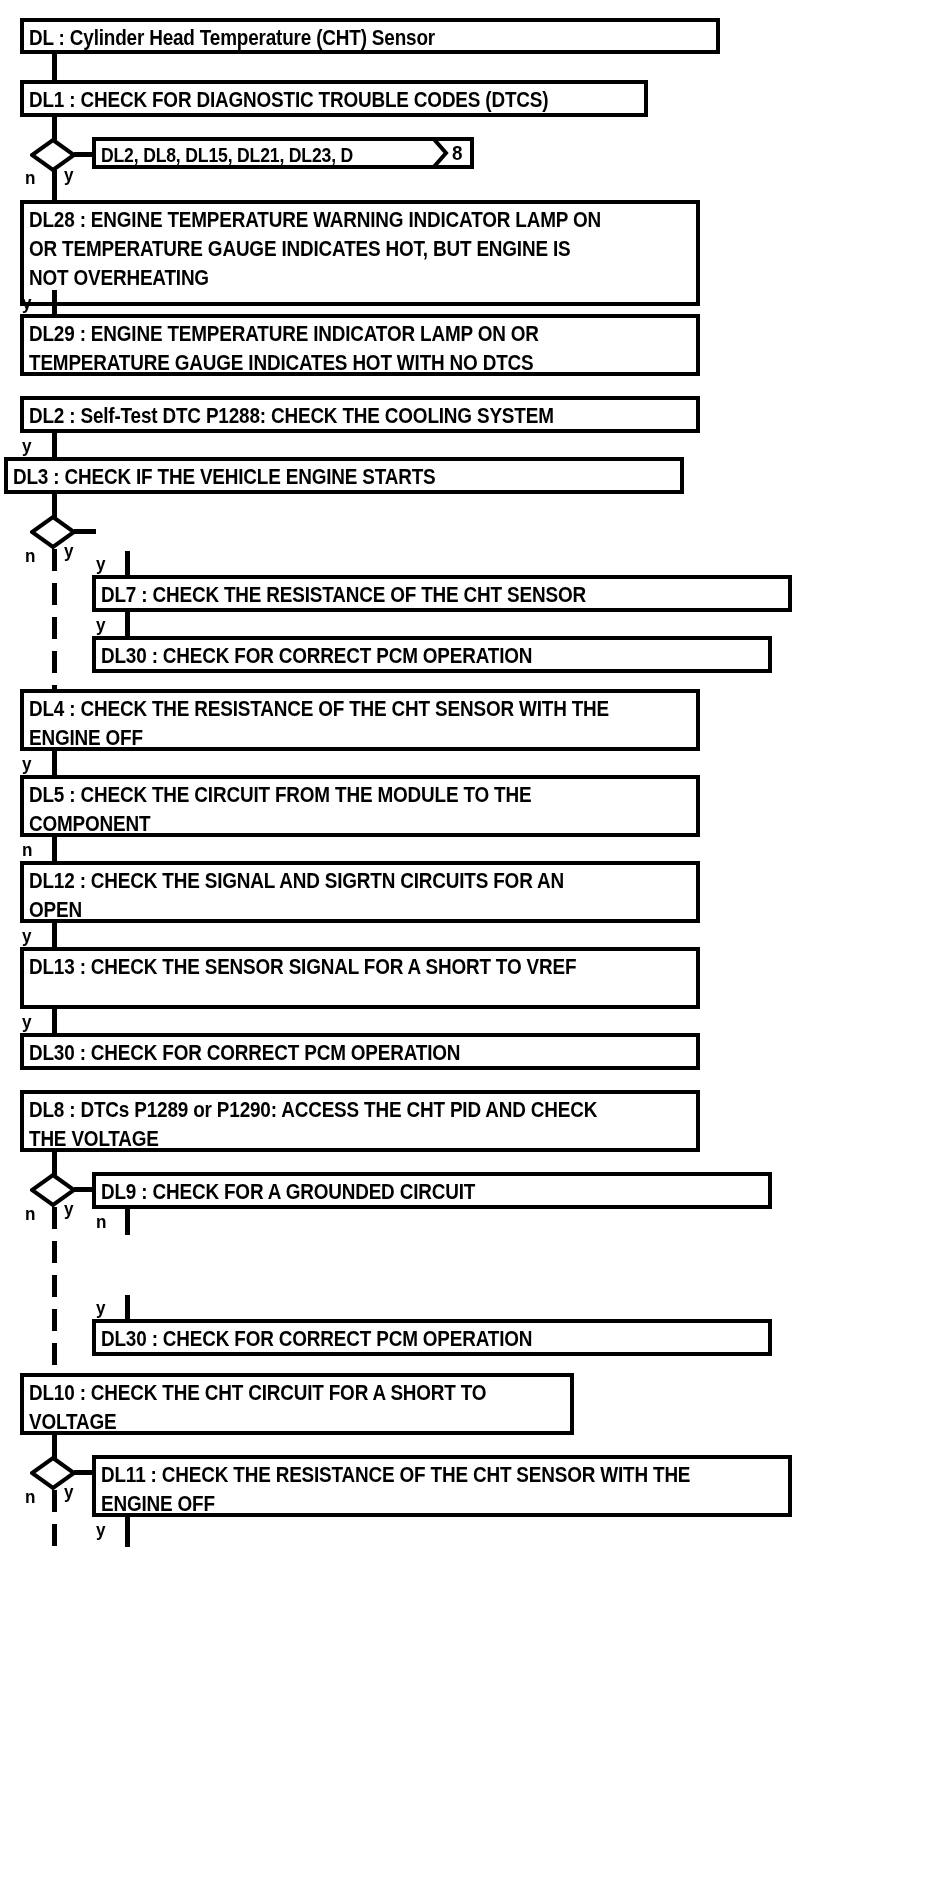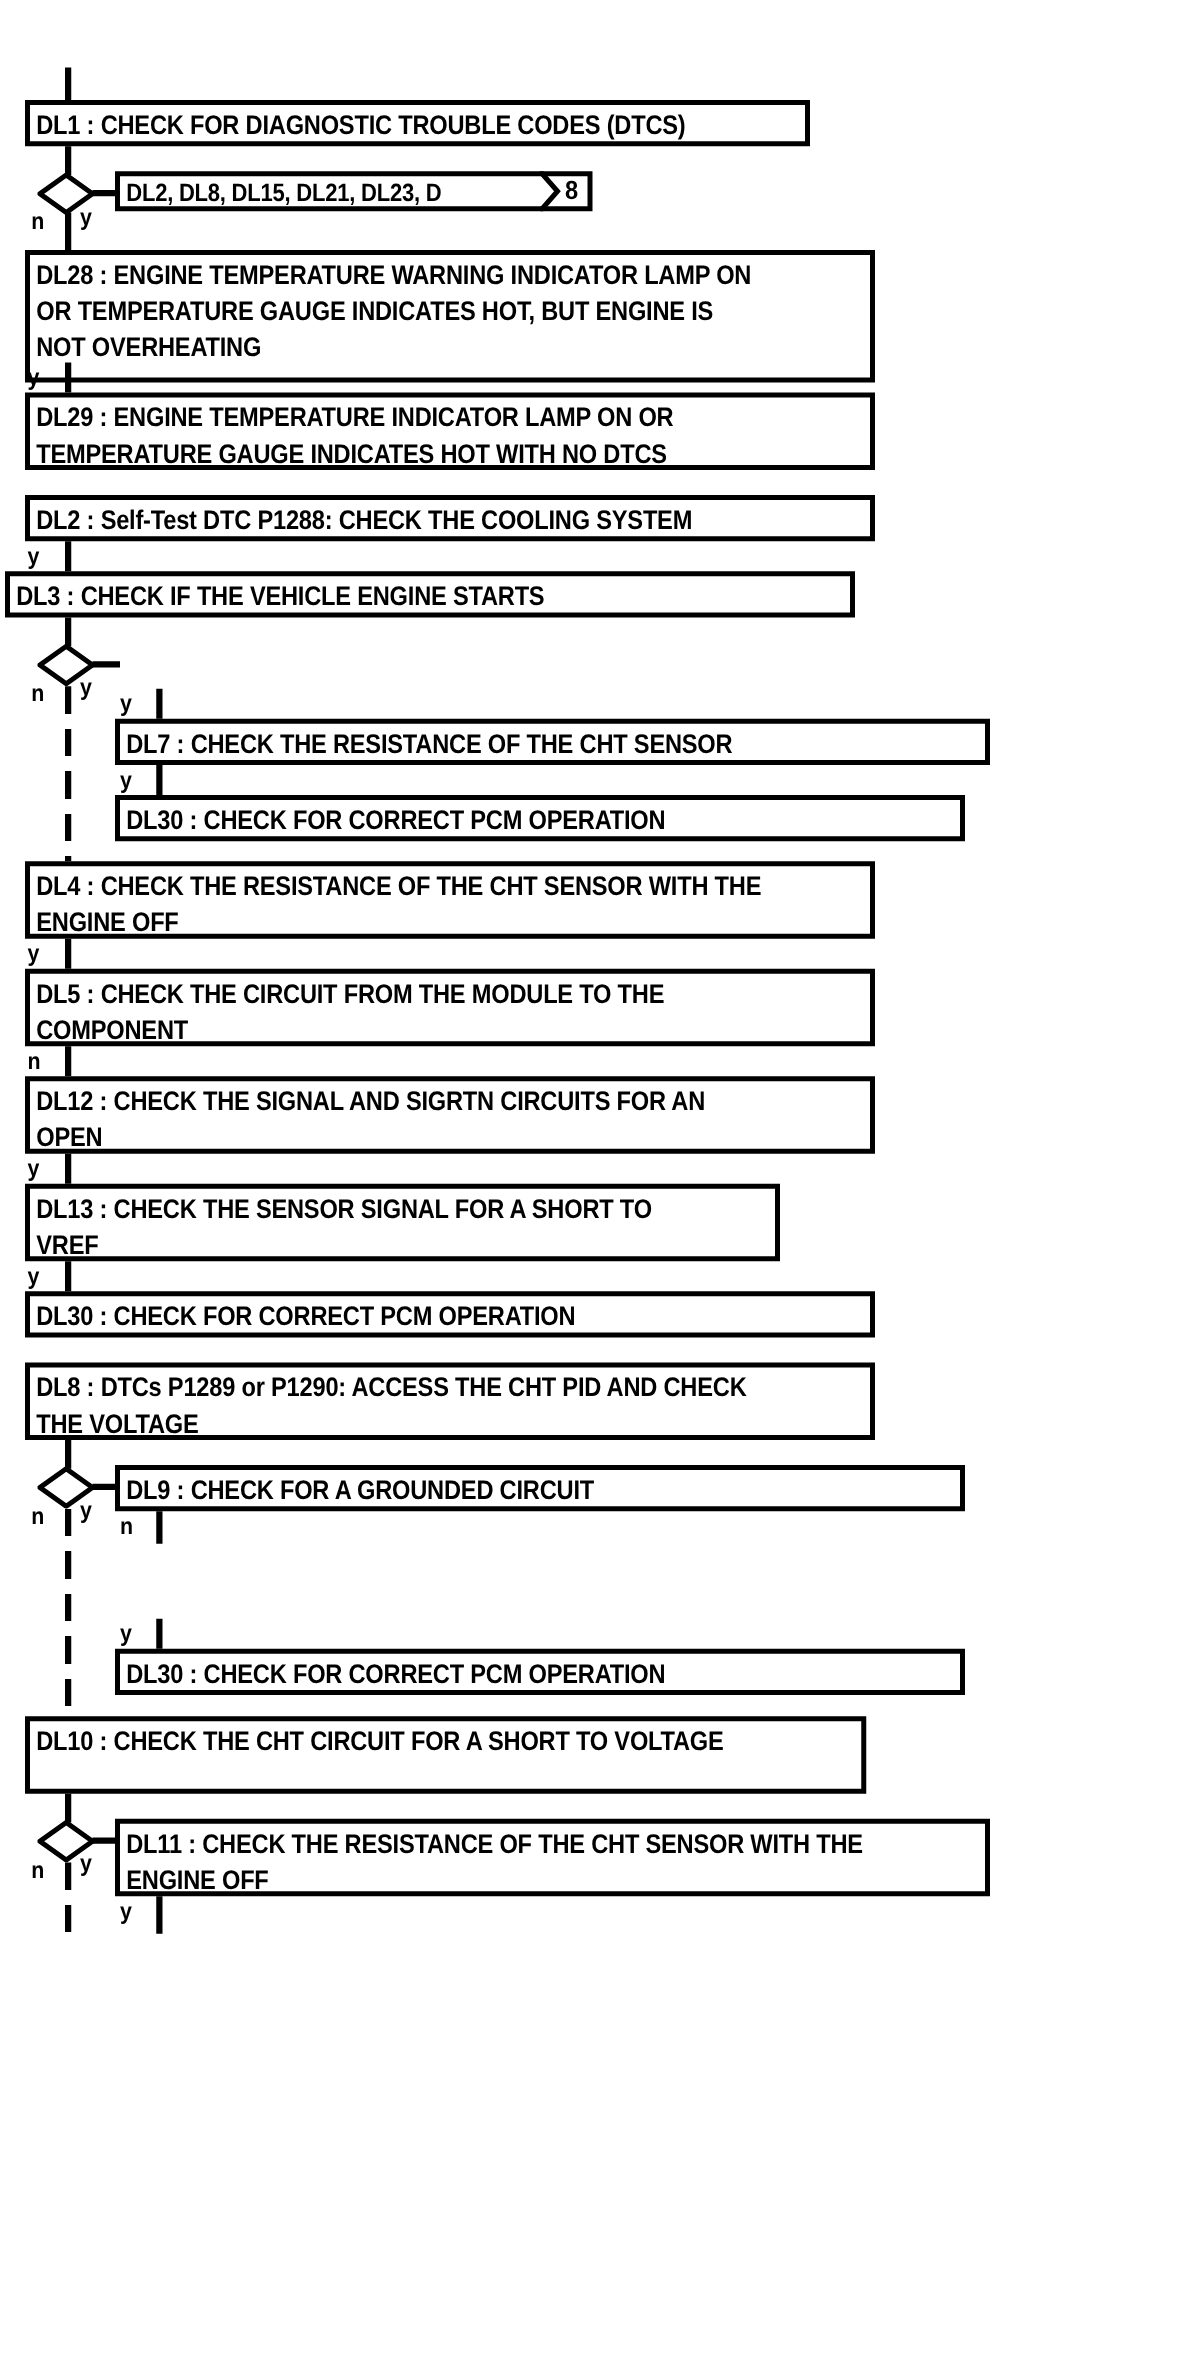--- a/index.html
+++ b/index.html
@@ -30,20 +30,23 @@
 
   
   .flagmark{position:absolute;}
   .flagmark svg{display:block;}
 </style>
 </head>
 <body>
 
 <div id="chart">
 
+  <div class="box" style="left:20px;top:18px;width:700px;height:36px;border-bottom-width:4px;">
+    <span class="txt">DL : Cylinder Head Temperature (CHT) Sensor</span>
+  </div>
   <div class="vline" style="left:52px;top:54px;height:26px;"></div>
 
   <div class="box" style="left:20px;top:80px;width:628px;height:37px;">
     <span class="txt">DL1 : CHECK FOR DIAGNOSTIC TROUBLE CODES (DTCS)</span>
   </div>
   <div class="vline" style="left:52px;top:117px;height:23px;"></div>
 
   <div class="diamond" style="left:30px;top:138px;width:46px;height:34px;">
     <svg width="46" height="34" viewBox="0 0 46 34">
       <polygon points="23,2 44,17 23,32 2,17" fill="#fff" stroke="#000" stroke-width="4"></polygon>
@@ -121,21 +124,21 @@
   </div>
   <div class="blabel" style="left:22px;top:840px;">n</div>
   <div class="vline" style="left:52px;top:837px;height:26px;"></div>
 
   <div class="box" style="left:20px;top:861px;width:680px;height:62px;">
     <span class="txt">DL12 : CHECK THE SIGNAL AND SIGRTN CIRCUITS FOR AN OPEN</span>
   </div>
   <div class="blabel" style="left:22px;top:926px;">y</div>
   <div class="vline" style="left:52px;top:923px;height:26px;"></div>
 
-  <div class="box" style="left:20px;top:947px;width:604px;height:62px;">
+  <div class="box" style="left:20px;top:947px;width:680px;height:62px;">
     <span class="txt">DL13 : CHECK THE SENSOR SIGNAL FOR A SHORT TO VREF</span>
   </div>
   <div class="blabel" style="left:22px;top:1012px;">y</div>
   <div class="vline" style="left:52px;top:1009px;height:26px;"></div>
 
   <div class="box" style="left:20px;top:1033px;width:680px;height:37px;">
     <span class="txt">DL30 : CHECK FOR CORRECT PCM OPERATION</span>
   </div>
 
   <div class="box" style="left:20px;top:1090px;width:680px;height:62px;">
@@ -160,21 +163,21 @@
 
   <div class="blabel" style="left:96px;top:1298px;">y</div>
   <div class="vline" style="left:125px;top:1295px;height:26px;"></div>
 
   <div class="box" style="left:92px;top:1319px;width:680px;height:37px;">
     <span class="txt">DL30 : CHECK FOR CORRECT PCM OPERATION</span>
   </div>
 
   <div class="vdash" style="left:52px;top:1207px;height:168px;"></div>
 
-  <div class="box" style="left:20px;top:1373px;width:673px;height:62px;">
+  <div class="box" style="left:20px;top:1373px;width:554px;height:62px;">
     <span class="txt">DL10 : CHECK THE CHT CIRCUIT FOR A SHORT TO VOLTAGE</span>
   </div>
   <div class="vline" style="left:52px;top:1435px;height:23px;"></div>
 
   <div class="diamond" style="left:30px;top:1456px;width:46px;height:34px;">
     <svg width="46" height="34" viewBox="0 0 46 34">
       <polygon points="23,2 44,17 23,32 2,17" fill="#fff" stroke="#000" stroke-width="4"></polygon>
     </svg>
   </div>
   <div class="blabel" style="left:25px;top:1487px;">n</div>

